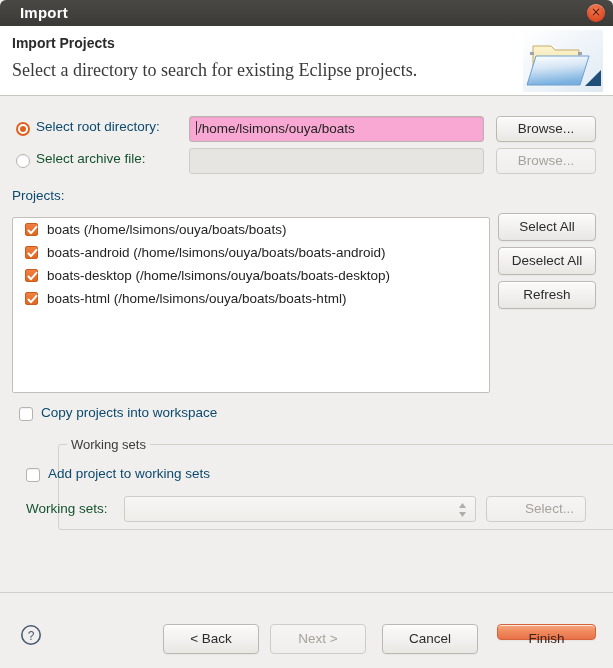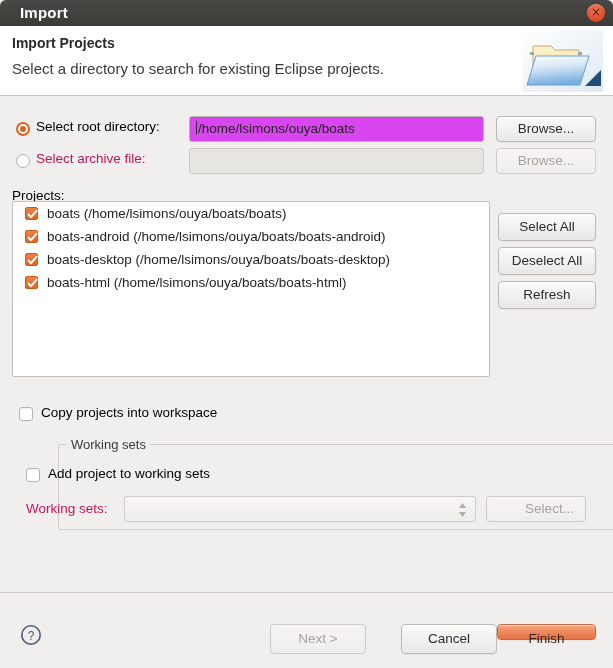--- a/index.html
+++ b/index.html
@@ -71,44 +71,45 @@
   .header-title {
     position: absolute;
     left: 12px; top: 9px;
     font-size: 14px;
     font-weight: bold;
     color: #2b2b2b;
   }
   .header-sub {
     position: absolute;
     left: 12px; top: 34px;
-    font-size: 15px;
+    font-size: 18px;
     color: #3a3a3a;
+    font-family: Liberation Serif, serif;
   }
   .header-icon {
     position: absolute;
     right: 10px; top: 4px;
     width: 80px; height: 62px;
   }
 
   
   .body {
     position: absolute;
     left: 0; top: 97px;
     width: 613px; height: 495px;
     background: #f0efed;
   }
 
   .row-label {
     position: absolute;
     font-size: 13.5px;
-    color: #000000;
+    color: #0c4a6e;
     white-space: nowrap;
   }
-  .row-label.disabled { color: #be185d; }
+  .row-label.disabled { color: #14532d; }
 
   
   .radio {
     position: absolute;
     width: 14px; height: 14px;
     border-radius: 50%;
     box-sizing: border-box;
     cursor: pointer;
   }
   .radio.off {
@@ -128,21 +129,21 @@
     width: 6px; height: 6px;
     border-radius: 50%;
     background: #e2601f;
   }
 
   
   .textfield {
     position: absolute;
     box-sizing: border-box;
     height: 26px;
-    background: #d946ef;
+    background: #f9a8d4;
     border: 1px solid #b9b6b1;
     border-radius: 3px;
     font-size: 13.5px;
     color: #242424;
     padding: 0 6px;
     line-height: 24px;
     box-shadow: inset 0 1px 2px rgba(0,0,0,0.07);
     overflow: hidden;
     white-space: nowrap;
   }
@@ -330,21 +331,21 @@
     <div class="textfield" style="left:189px; top:19px; width:295px;"><span class="caret"></span><span>/home/lsimons/ouya/boats</span></div>
     <div class="btn" style="left:496px; top:19px; width:100px; height:26px; line-height:24px;">Browse...</div>
 
     <div class="radio off" style="left:16px; top:57px;"></div>
     <div class="row-label disabled" style="left:36px; top:54px;">Select archive file:</div>
     <div class="textfield disabled" style="left:189px; top:51px; width:295px;"><span></span></div>
     <div class="btn disabled" style="left:496px; top:51px; width:100px; height:26px; line-height:24px;">Browse...</div>
 
     <div class="row-label" style="left:12px; top:91px;">Projects:</div>
 
-    <div class="listbox" style="left:12px; top:104px; width:478px; height:176px;">
+    <div class="listbox" style="left:12px; top:120px; width:478px; height:176px;">
       <div class="list-item">
         <span class="list-check">
           <svg width="11" height="11" viewBox="0 0 11 11">
               <path d="M1.5,5.5 L4,8.2 L9.5,1.8" fill="none" stroke="#ffffff" stroke-width="2" stroke-linecap="round" stroke-linejoin="round"></path>
             </svg>
         </span>
         <span>boats (/home/lsimons/ouya/boats/boats)</span>
       </div>
       <div class="list-item">
         <span class="list-check">
@@ -401,17 +402,18 @@
 
   <div class="footer"></div>
 
   <div class="help-icon">
     <svg width="22" height="22" viewBox="0 0 22 22">
       <circle cx="11" cy="11" r="9.2" fill="none" stroke="#4a5a73" stroke-width="1.6"></circle>
       <text x="11" y="15.6" text-anchor="middle" font-family="Liberation Sans, sans-serif" font-size="12" fill="#4a5a73">?</text>
     </svg>
   </div>
 
+  <div class="btn" style="left:163px; top:624px; width:96px; height:30px; line-height:28px;">&lt; Back</div>
   <div class="btn disabled" style="left:270px; top:624px; width:96px; height:30px; line-height:28px;">Next &gt;</div>
-  <div class="btn" style="left:382px; top:624px; width:96px; height:30px; line-height:28px;margin-left:19px;">Cancel</div>
+  <div class="btn" style="left:382px; top:624px; width:96px; height:30px; line-height:28px;">Cancel</div>
   <div class="btn primary" style="left:497px; top:624px; width:99px; height:16px; line-height:28px;">Finish</div>
 
 </div>
 
 </body></html>

